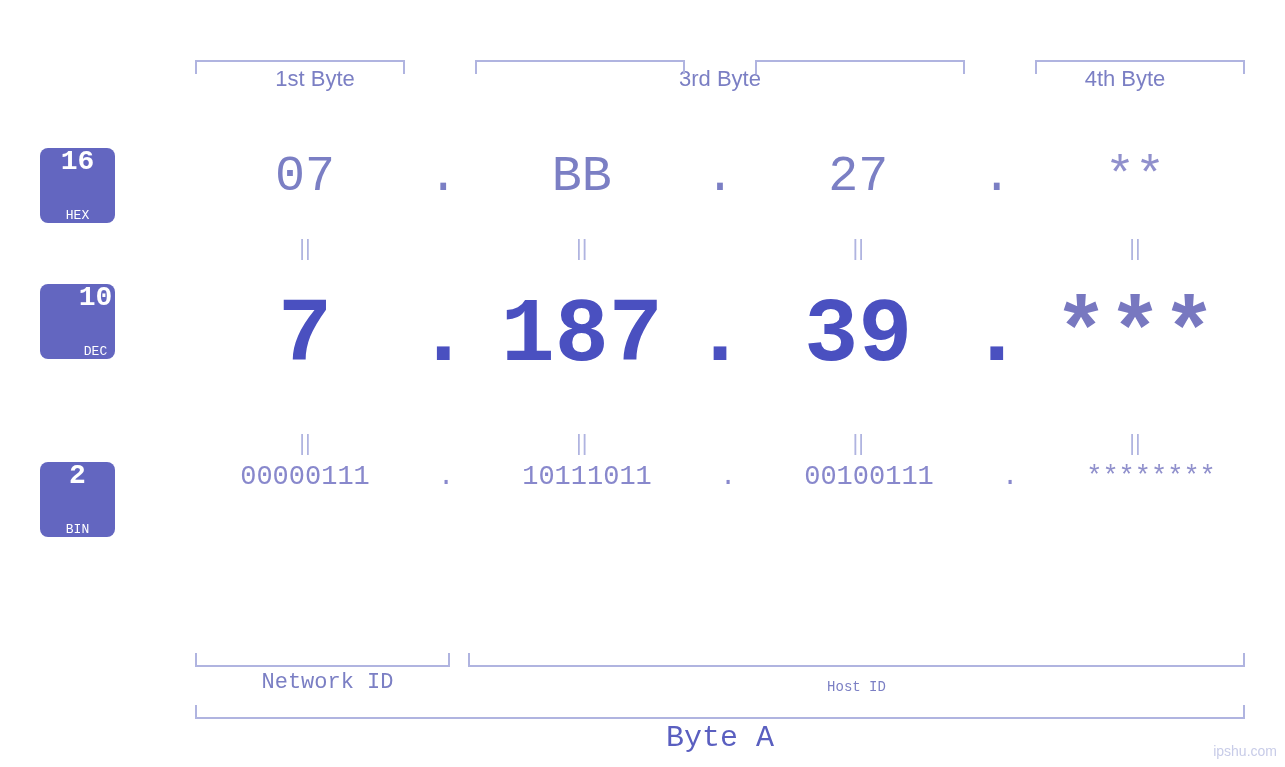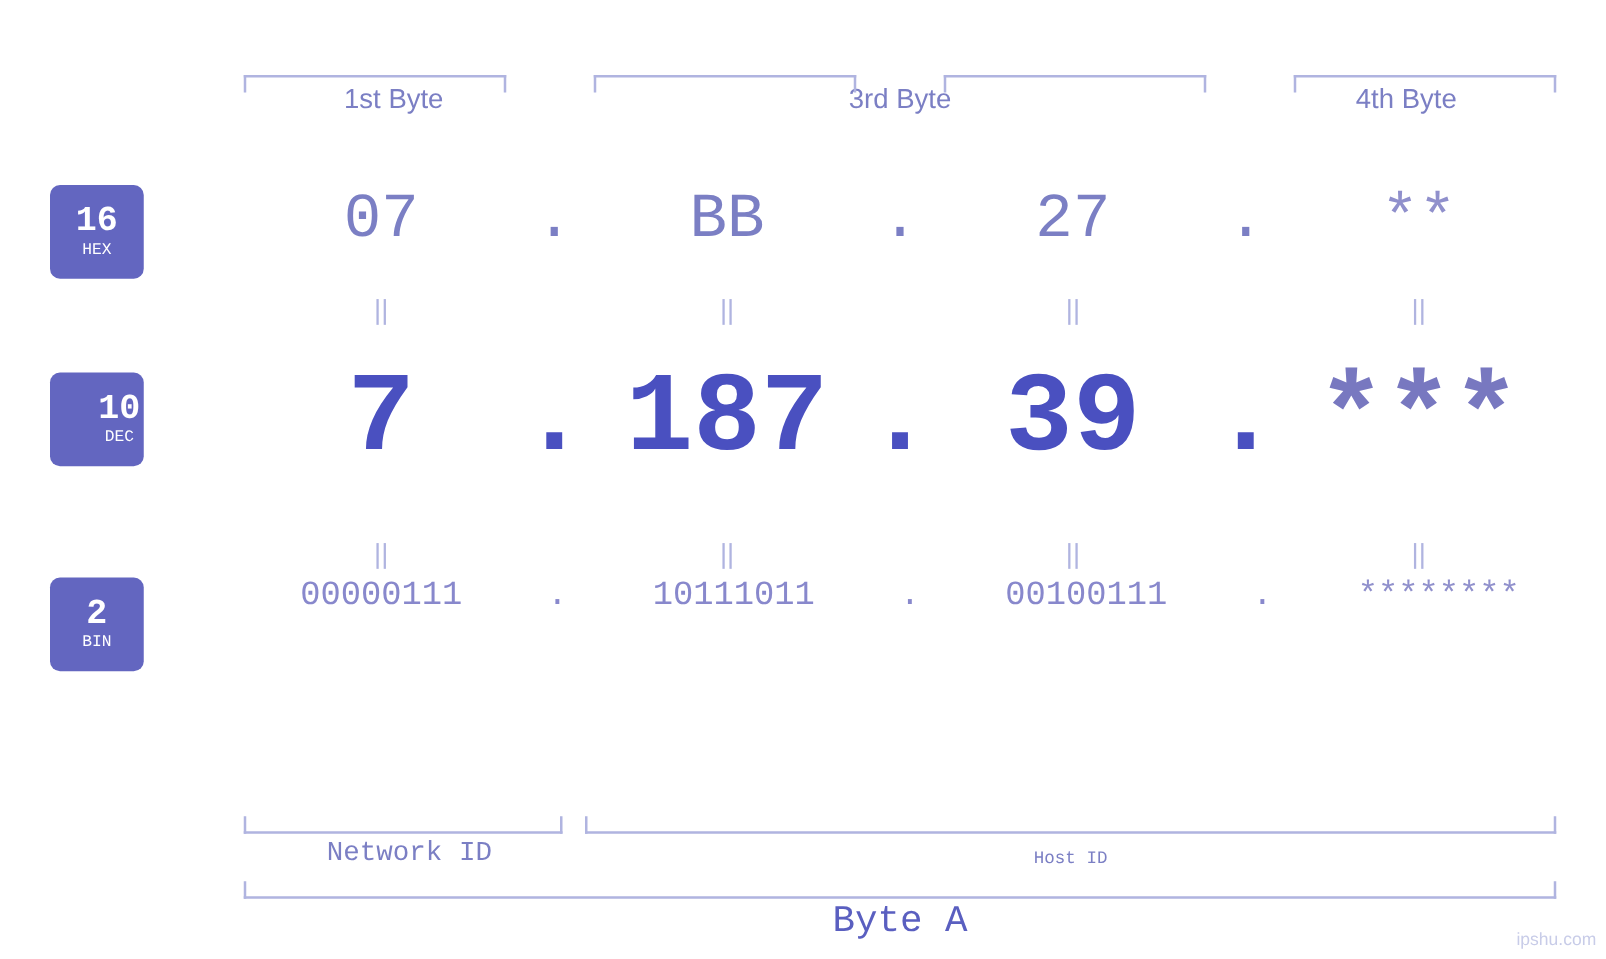--- a/index.html
+++ b/index.html
@@ -14,21 +14,21 @@
     }
 
     .badge {
       width: 75px;
       height: 75px;
       background: #6366c0;
       border-radius: 8px;
       display: flex;
       flex-direction: column;
       align-items: center;
-      justify-content: center;
+      justify-content: space-between;
       color: white;
     }
 
     .badge-num {
       font-size: 28px;
       font-weight: bold;
       line-height: 1;
     }
 
     .badge-label {
@@ -85,21 +85,21 @@
 
     
     .badge-hex {
       position: absolute;
       top: 148px;
       left: 40px;
     }
 
     .badge-dec {
       position: absolute;
-      top: 298px;
+      top: 284px;
       left: 40px;
       padding-left: 36px;
     }
 
     .badge-bin {
       position: absolute;
       top: 462px;
       left: 40px;
     }
 

